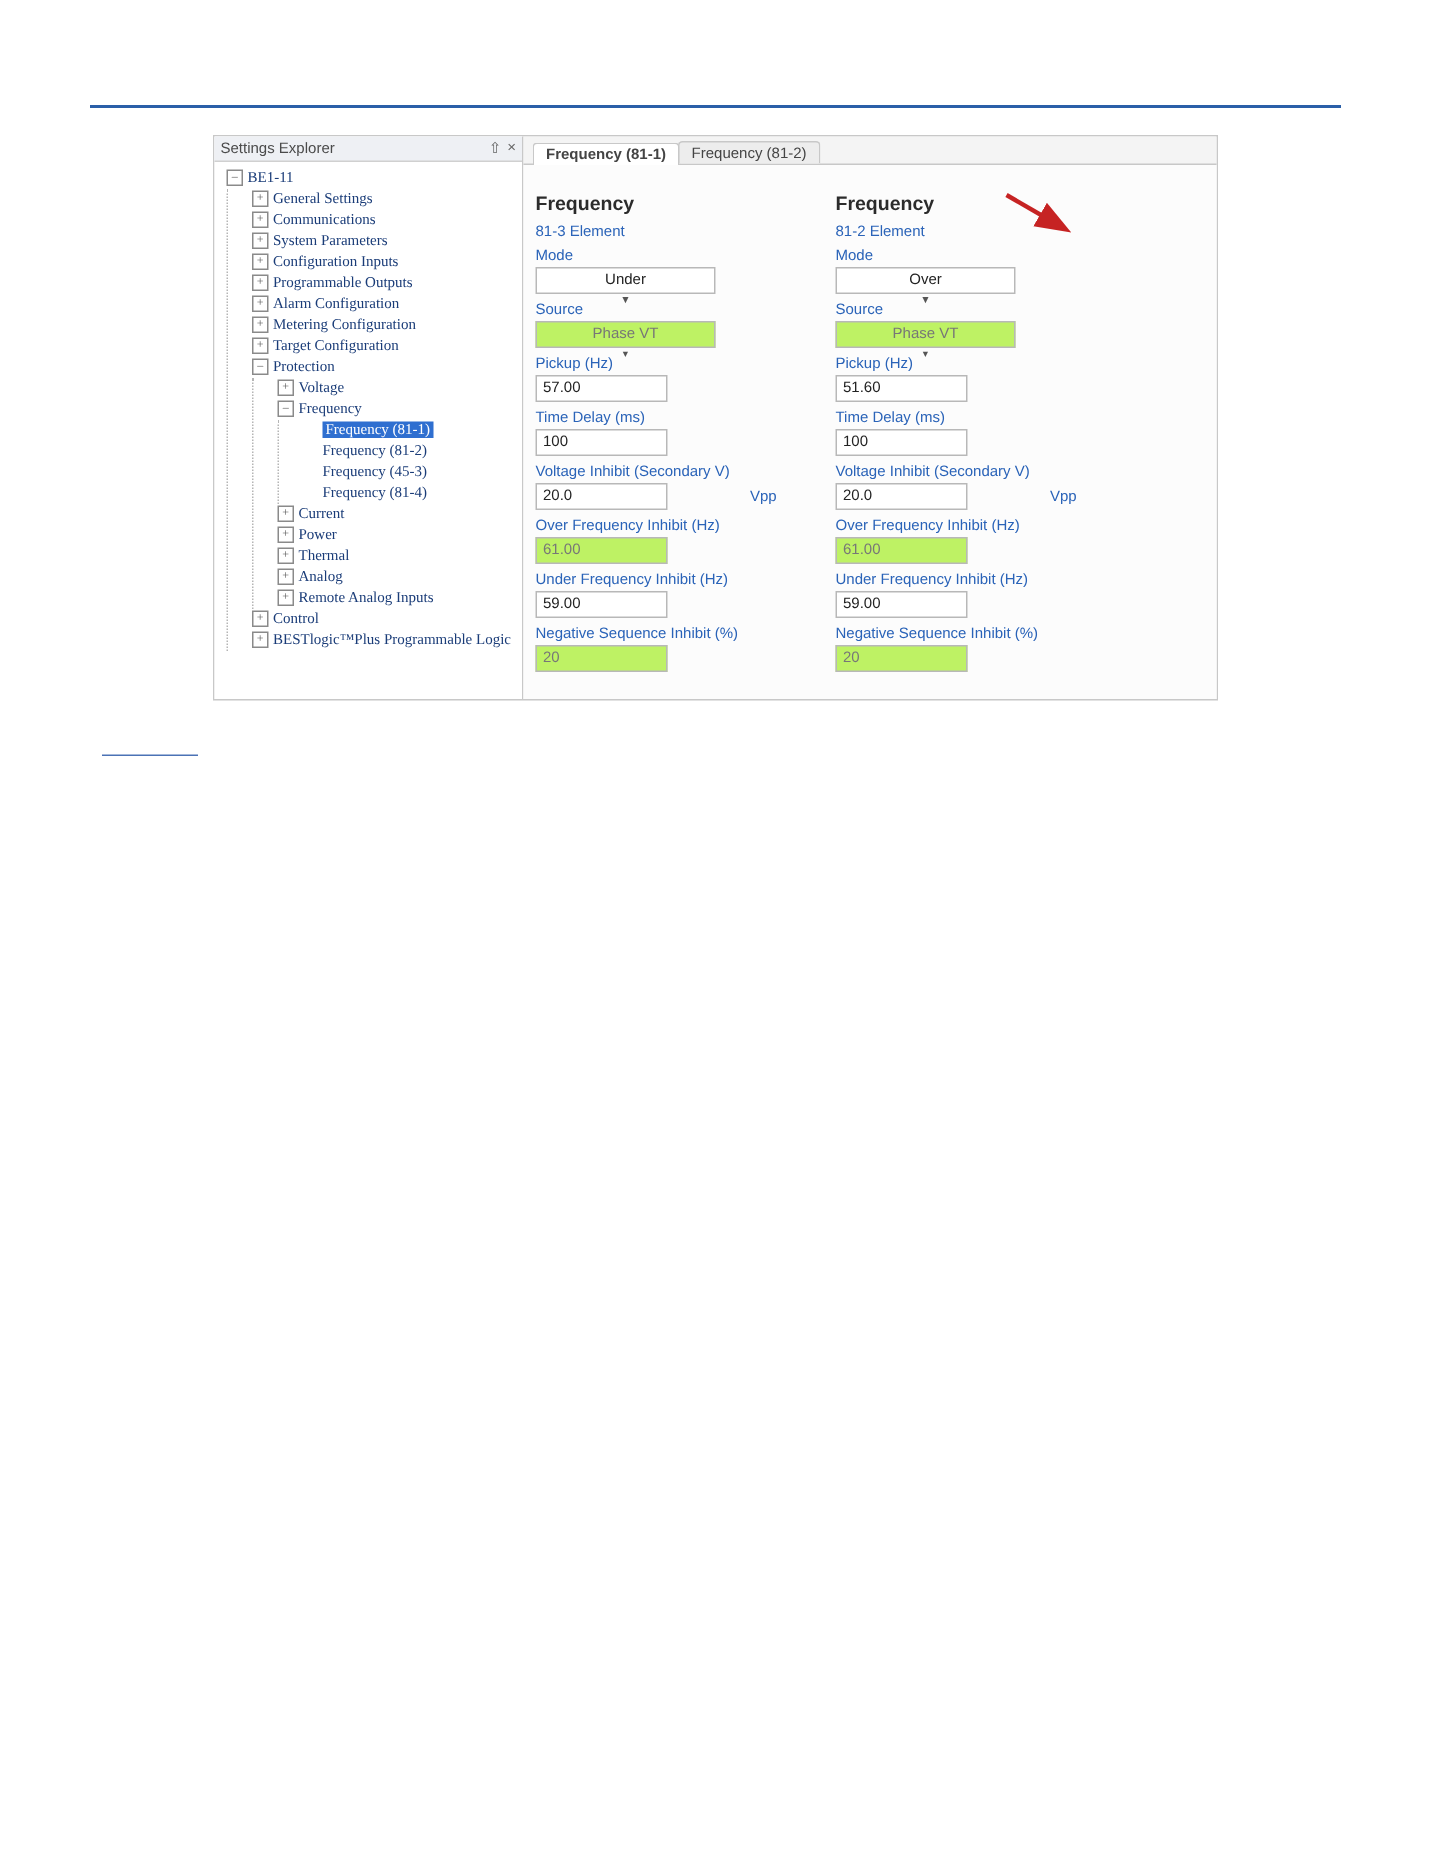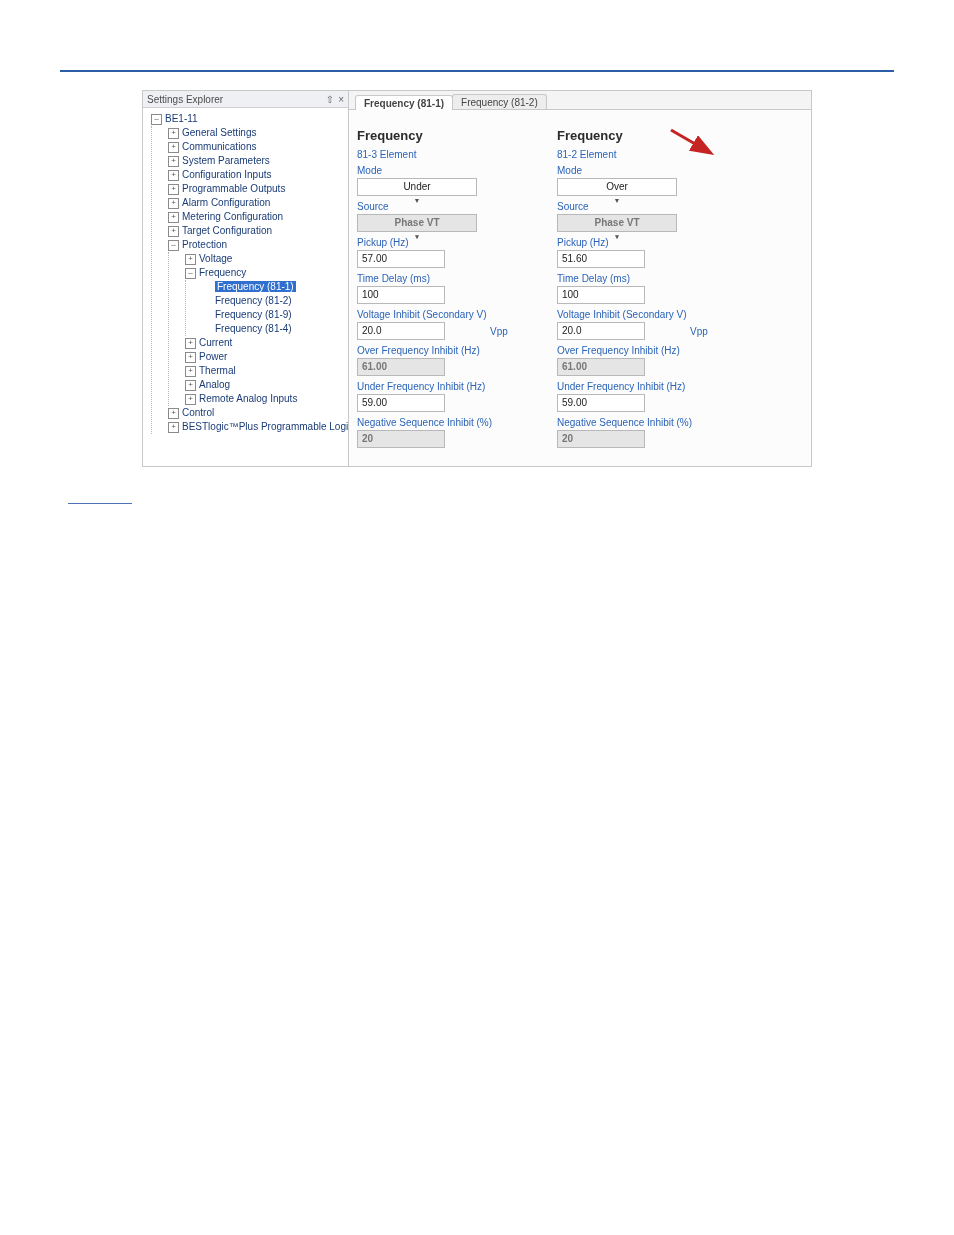--- a/index.html
+++ b/index.html
@@ -70,20 +70,21 @@
   }
   .tree ul {
     list-style: none;
     margin: 0;
     padding-left: 14px;
     border-left: 1px dotted #b5b5b5;
   }
   .tree > ul {
     border-left: none;
     padding-left: 0;
+    font-family: Liberation Serif, serif;
   }
   .tree li {
     position: relative;
     padding-left: 2px;
     white-space: nowrap;
   }
   .tree li .toggle {
     display: inline-block;
     width: 9px;
     height: 9px;
@@ -162,21 +163,21 @@
     color: #2a63b8;
     margin: 0 0 4px 0;
   }
   .panel .lbl {
     color: #2a63b8;
     margin: 5px 0 2px 0;
   }
   .panel .ctl {
     display: flex;
     align-items: center;
-    gap: 12px;
+    gap: 22px;
   }
   .fld {
     background: #fff;
     border: 1px solid #b8b8b8;
     padding: 1px 4px;
     height: 14px;
     line-height: 14px;
     font-size: 10px;
     color: #222;
     box-sizing: content-box;
@@ -186,21 +187,21 @@
     width: 110px;
     display: flex;
     justify-content: space-between;
     align-items: center;
   }
   .fld.dropdown .arrow {
     font-size: 7px;
     color: #555;
   }
   .fld.small { width: 78px; }
-  .fld.disabled { background: #e5e5e5; color: #777; font-weight: bold; }
+  .fld.disabled { background: #bef264; color: #777; }
   .unit { color: #2a63b8; margin-left: 33px; }
   
   .arrow-anno {
     position: absolute;
     left: 320px;
     top: 18px;
     width: 50px;
     height: 30px;
     z-index: 10;
     pointer-events: none;
@@ -259,21 +260,21 @@
                 <li><span class="toggle">+</span><span class="label">Alarm Configuration</span></li>
                 <li><span class="toggle">+</span><span class="label">Metering Configuration</span></li>
                 <li><span class="toggle">+</span><span class="label">Target Configuration</span></li>
                 <li><span class="toggle">–</span><span class="label">Protection</span>
                   <ul>
                     <li><span class="toggle">+</span><span class="label">Voltage</span></li>
                     <li><span class="toggle">–</span><span class="label">Frequency</span>
                       <ul>
                         <li class="selected"><span class="nospace"></span><span class="label">Frequency (81-1)</span></li>
                         <li><span class="nospace"></span><span class="label">Frequency (81-2)</span></li>
-                        <li><span class="nospace"></span><span class="label">Frequency (81-9)</span></li>
+                        <li><span class="nospace"></span><span class="label">Frequency (45-3)</span></li>
                         <li><span class="nospace"></span><span class="label">Frequency (81-4)</span></li>
                       </ul>
                     </li>
                     <li><span class="toggle">+</span><span class="label">Current</span></li>
                     <li><span class="toggle">+</span><span class="label">Power</span></li>
                     <li><span class="toggle">+</span><span class="label">Thermal</span></li>
                     <li><span class="toggle">+</span><span class="label">Analog</span></li>
                     <li><span class="toggle">+</span><span class="label">Remote Analog Inputs</span></li>
                   </ul>
                 </li>

